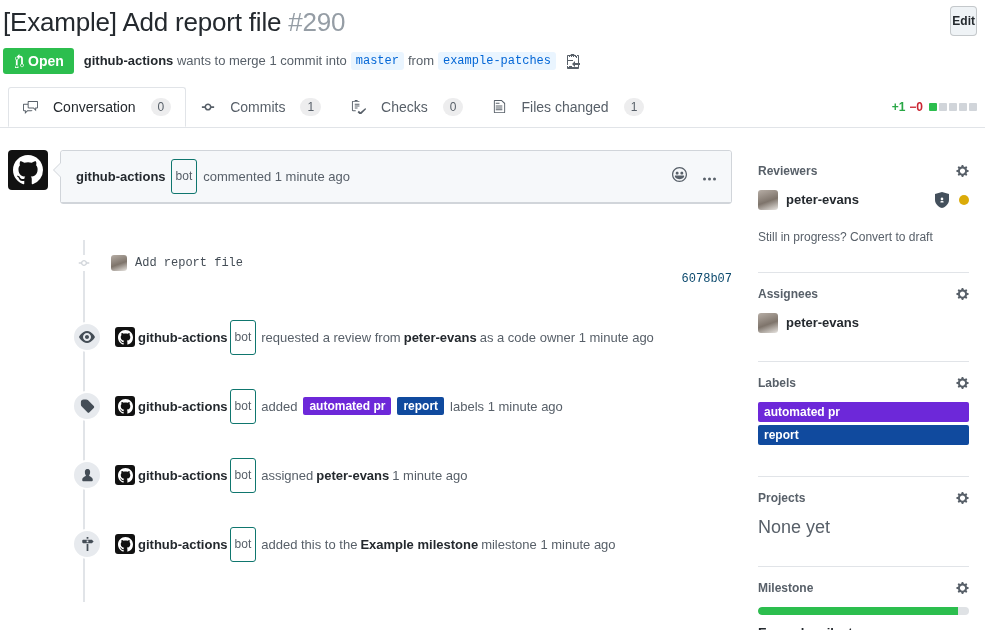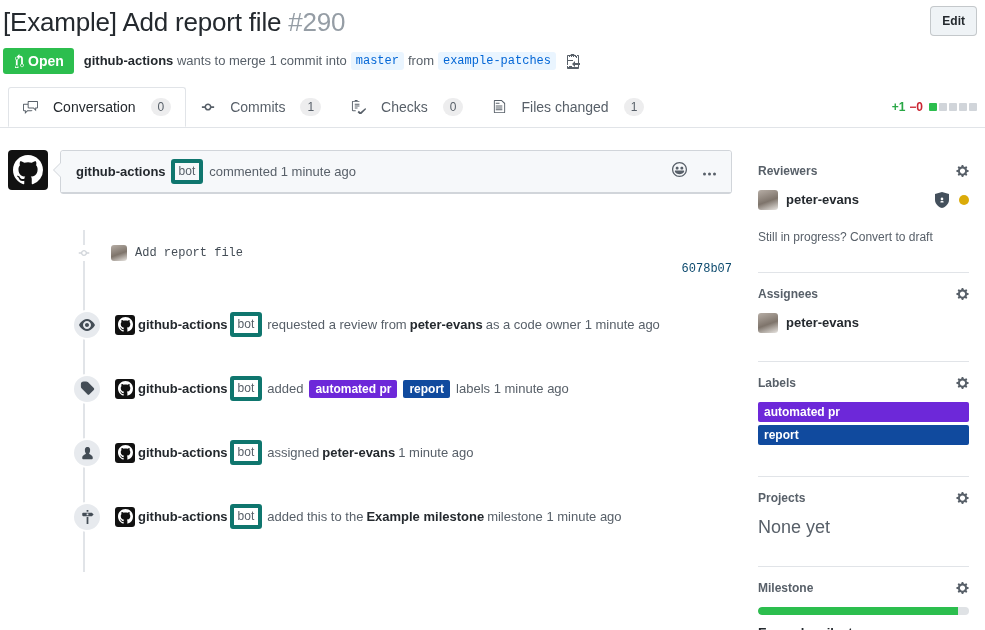--- a/index.html
+++ b/index.html
@@ -6,21 +6,21 @@
   html,body { width:985px; height:630px; background:#fff; overflow:hidden;
     font-family:"Liberation Sans","DejaVu Sans",sans-serif; color:#24292e; }
   .mono { font-family:"Liberation Mono","DejaVu Sans Mono",monospace; }
 
   
   .pr-header { padding:6px 8px 0 3px; }
   .title-row { display:flex; align-items:flex-start; }
   .pr-title { font-size:26px; font-weight:400; line-height:1.25; letter-spacing:-0.2px; }
   .pr-number { color:#959da5; font-weight:400; }
   .edit-btn { margin-left:auto; background:#eff3f6; border:1px solid rgba(27,31,35,.2);
-    border-radius:4px; font-size:12px; font-weight:600; color:#24292e; padding:4px 11px;
+    border-radius:4px; font-size:12px; font-weight:600; color:#24292e; padding:4px 1px;
     line-height:20px; cursor:pointer; }
   .meta-row { display:flex; align-items:center; margin-top:9px; font-size:13px; color:#586069; }
   .state-badge { display:inline-flex; align-items:center; gap:4px; background:#2cbe4e; color:#fff;
     font-weight:600; font-size:14px; padding:5px 10px; border-radius:3px; margin-right:10px; }
   .state-badge svg { fill:#fff; }
   .meta-author { font-weight:600; color:#24292e; }
   .branch-chip { font-family:"Liberation Mono","DejaVu Sans Mono",monospace; font-size:12px;
     color:#0366d6; background:#eaf5ff; border-radius:3px; padding:2px 5px; margin:0 4px; }
   .copy-icon { margin-left:6px; color:#586069; display:inline-flex; cursor:pointer; }
 
@@ -51,22 +51,22 @@
     display:flex; align-items:center; justify-content:center; }
   .comment-box { flex:1; margin-left:12px; border:1px solid #d1d5da; border-radius:3px;
     position:relative; background:#fff; }
   .comment-box:before { content:""; position:absolute; top:11px; left:-8px; border-style:solid;
     border-width:8px 8px 8px 0; border-color:transparent #d1d5da transparent transparent; }
   .comment-box:after { content:""; position:absolute; top:12px; left:-7px; border-style:solid;
     border-width:7px 7px 7px 0; border-color:transparent #f6f8fa transparent transparent; }
   .comment-head { background:#f6f8fa; border-bottom:1px solid #d1d5da; border-radius:3px 3px 0 0;
     padding:8px 15px; display:flex; align-items:center; font-size:13px; color:#586069; }
   .comment-author { font-weight:600; color:#24292e; margin-right:5px; }
-  .bot-pill { border:4px solid #0f766e; border-radius:3px; font-size:12px; color:#586069;
-    padding:0 4px; margin-right:6px; line-height:17px; }
+  .bot-pill { border:1px solid #0f766e; border-radius:3px; font-size:12px; color:#586069;
+    padding:8px 4px; margin-right:6px; line-height:17px; }
   .head-actions { margin-left:auto; display:flex; align-items:center; gap:16px; color:#586069; }
   .head-actions svg { fill:#586069; }
   .comment-body { padding:15px; font-size:14px; line-height:1.5; }
   .comment-body p { margin-bottom:16px; }
   .comment-body ul { padding-left:30px; }
   .comment-body li { margin-bottom:5px; }
   .link { color:#0366d6; text-decoration:none; cursor:pointer; }
 
   
   .timeline { position:relative; margin-left:0; }

